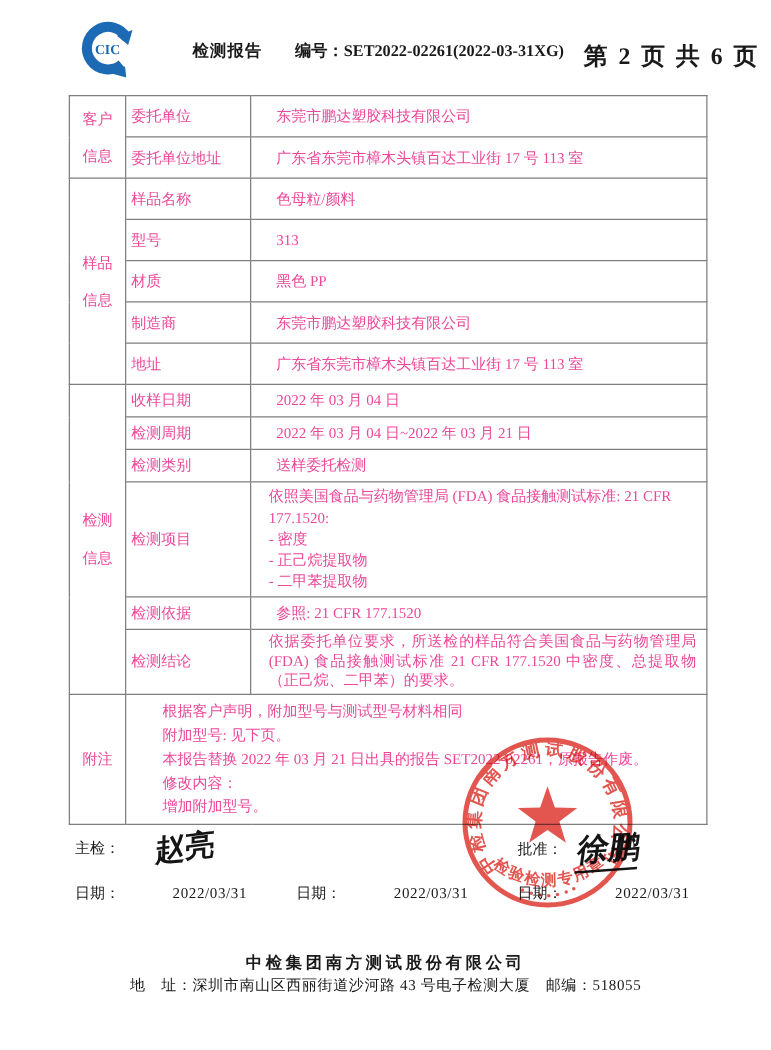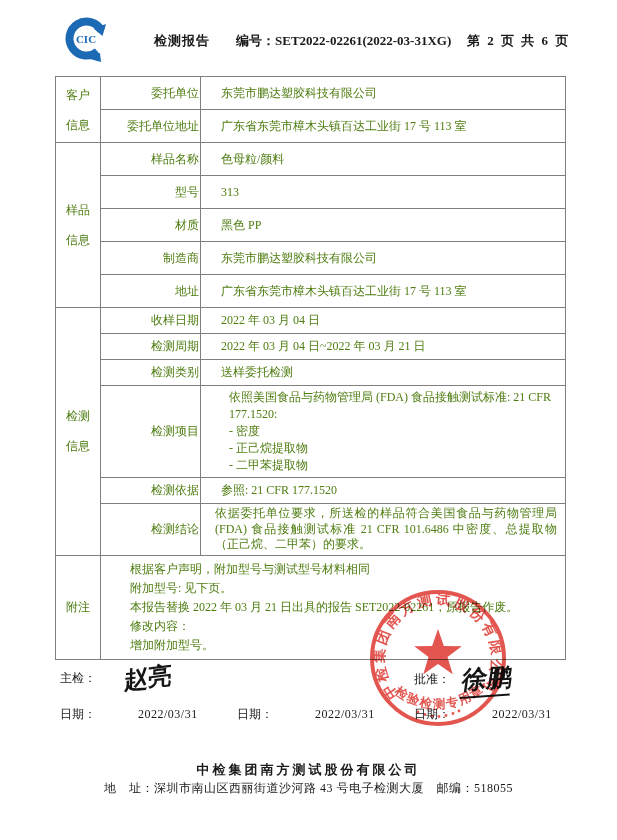--- a/index.html
+++ b/index.html
@@ -5,34 +5,34 @@
   html,body{margin:0;padding:0;}
   body{
     width:617px;height:840px;background:#ffffff;position:relative;
     font-family:"Liberation Serif","DejaVu Serif",serif;color:#1a1a1a;
     overflow:hidden;
   }
   
   .hdr-logo{position:absolute;left:60px;top:15px;width:52px;height:50px;}
   .hdr-title{position:absolute;left:154px;top:32px;font-size:13px;font-weight:bold;letter-spacing:1px;}
   .hdr-no{position:absolute;left:236px;top:32px;font-size:13px;font-weight:bold;}
-  .hdr-page{position:absolute;left:467px;top:32px;font-size:13px;font-weight:bold;letter-spacing:2px;}
+  .hdr-page{position:absolute;left:467px;top:32px;font-size:19px;font-weight:bold;letter-spacing:2px;}
   
   table.report{position:absolute;left:55px;top:76px;width:510px;border-collapse:collapse;table-layout:fixed;}
-  table.report td{border:1px solid #7f7f7f;font-size:12px;color:#4d7c0f;overflow:hidden;}
+  table.report td{border:1px solid #7f7f7f;font-size:12px;color:#ec4899;overflow:hidden;}
   td.sec{text-align:center;vertical-align:middle;padding:0 10px;line-height:30px;word-break:break-all;}
-  td.lbl{padding-left:4px;vertical-align:middle;text-align:right;}
+  td.lbl{padding-left:4px;vertical-align:middle;}
   td.val{padding-left:20px;vertical-align:middle;}
   tr.h33{height:33px;}
   tr.h26{height:26px;}
   tr.hItems{height:88px;}
   tr.hConc{height:48px;}
   tr.hNotes{height:96px;}
   td.multi{padding:3px 10px 3px 14px;vertical-align:middle;}
-  td.multi .ln{line-height:17px;margin-left:14px;}
+  td.multi .ln{line-height:17px;}
   td.conc{padding:2px 8px 2px 14px;line-height:15.5px;text-align:justify;vertical-align:middle;}
   td.notes{padding:4px 10px 4px 29px;vertical-align:middle;}
   td.notes .ln{line-height:19px;}
   
   .sig-row{position:absolute;left:55px;top:656px;width:516px;display:flex;}
   .sig-col{position:relative;height:78px;}
   .sig-col.c1{width:177px;}
   .sig-col.c2{width:177px;}
   .sig-col.c3{width:162px;}
   .sig-line{position:absolute;top:6px;left:5px;display:flex;align-items:center;font-size:12px;}
@@ -130,21 +130,21 @@
       <div class="ln">- 正己烷提取物</div>
       <div class="ln">- 二甲苯提取物</div>
     </td>
   </tr>
   <tr class="h26">
     <td class="lbl">检测依据</td>
     <td class="val">参照: 21 CFR 177.1520</td>
   </tr>
   <tr class="hConc">
     <td class="lbl">检测结论</td>
-    <td class="conc">依据委托单位要求，所送检的样品符合美国食品与药物管理局 (FDA) 食品接触测试标准 21 CFR 101.6486 中密度、总提取物（正己烷、二甲苯）的要求。</td>
+    <td class="conc">依据委托单位要求，所送检的样品符合美国食品与药物管理局 (FDA) 食品接触测试标准 21 CFR 177.1520 中密度、总提取物（正己烷、二甲苯）的要求。</td>
   </tr>
 
   <tr class="hNotes">
     <td class="sec">附注</td>
     <td class="notes" colspan="2">
       <div class="ln">根据客户声明，附加型号与测试型号材料相同</div>
       <div class="ln">附加型号: 见下页。</div>
       <div class="ln">本报告替换 2022 年 03 月 21 日出具的报告 SET2022-02261，原报告作废。</div>
       <div class="ln">修改内容：</div>
       <div class="ln">增加附加型号。</div>

